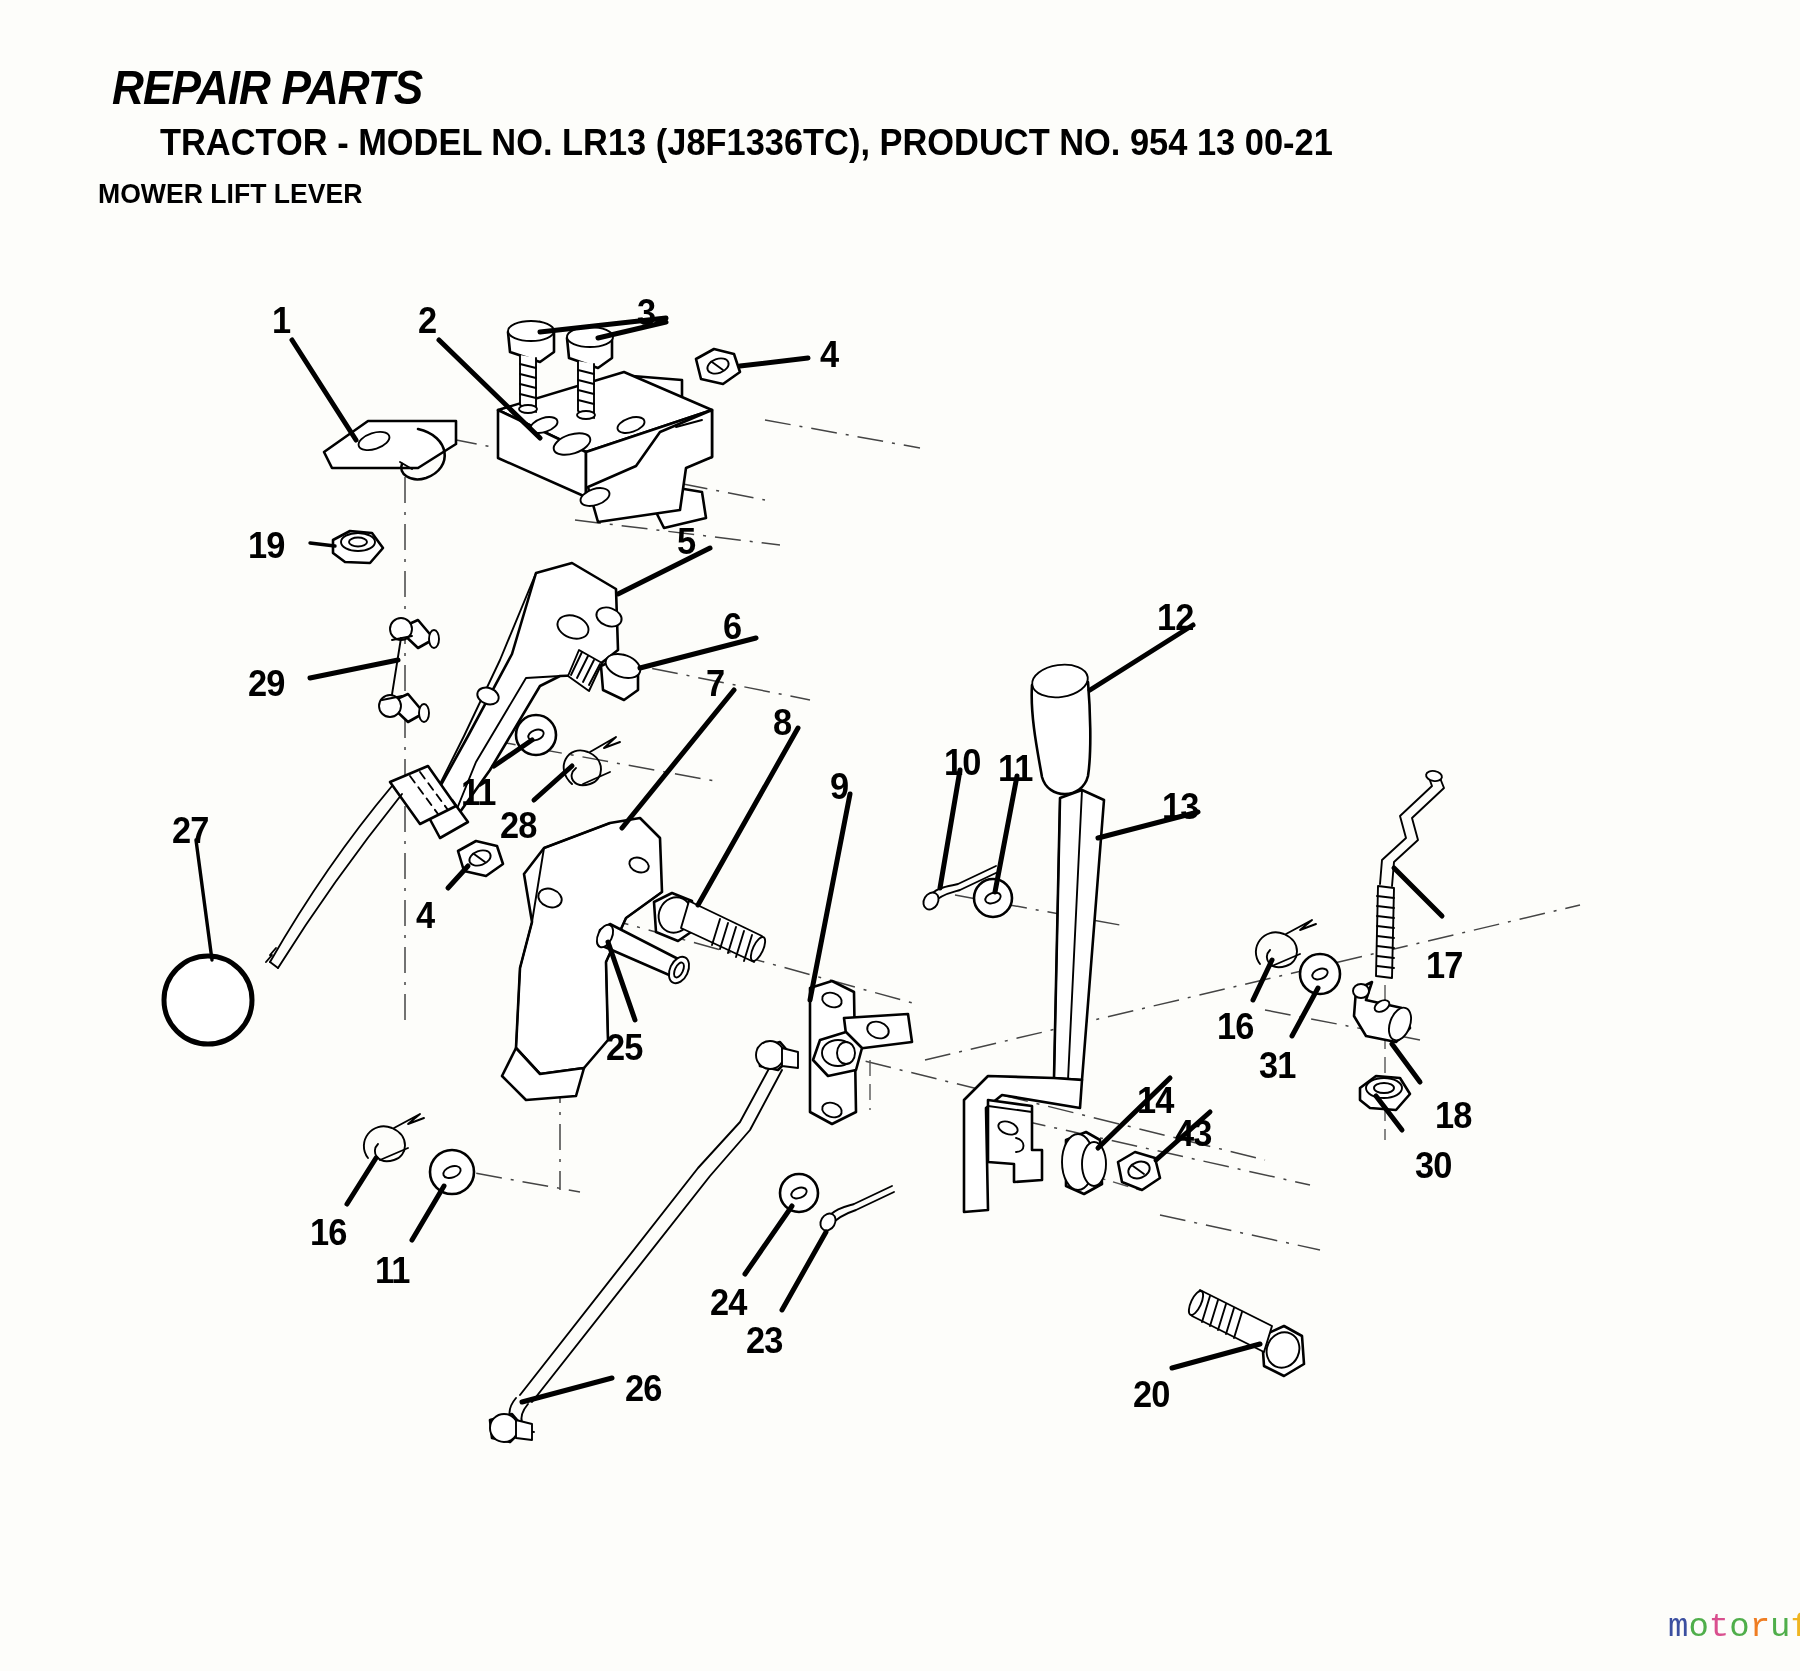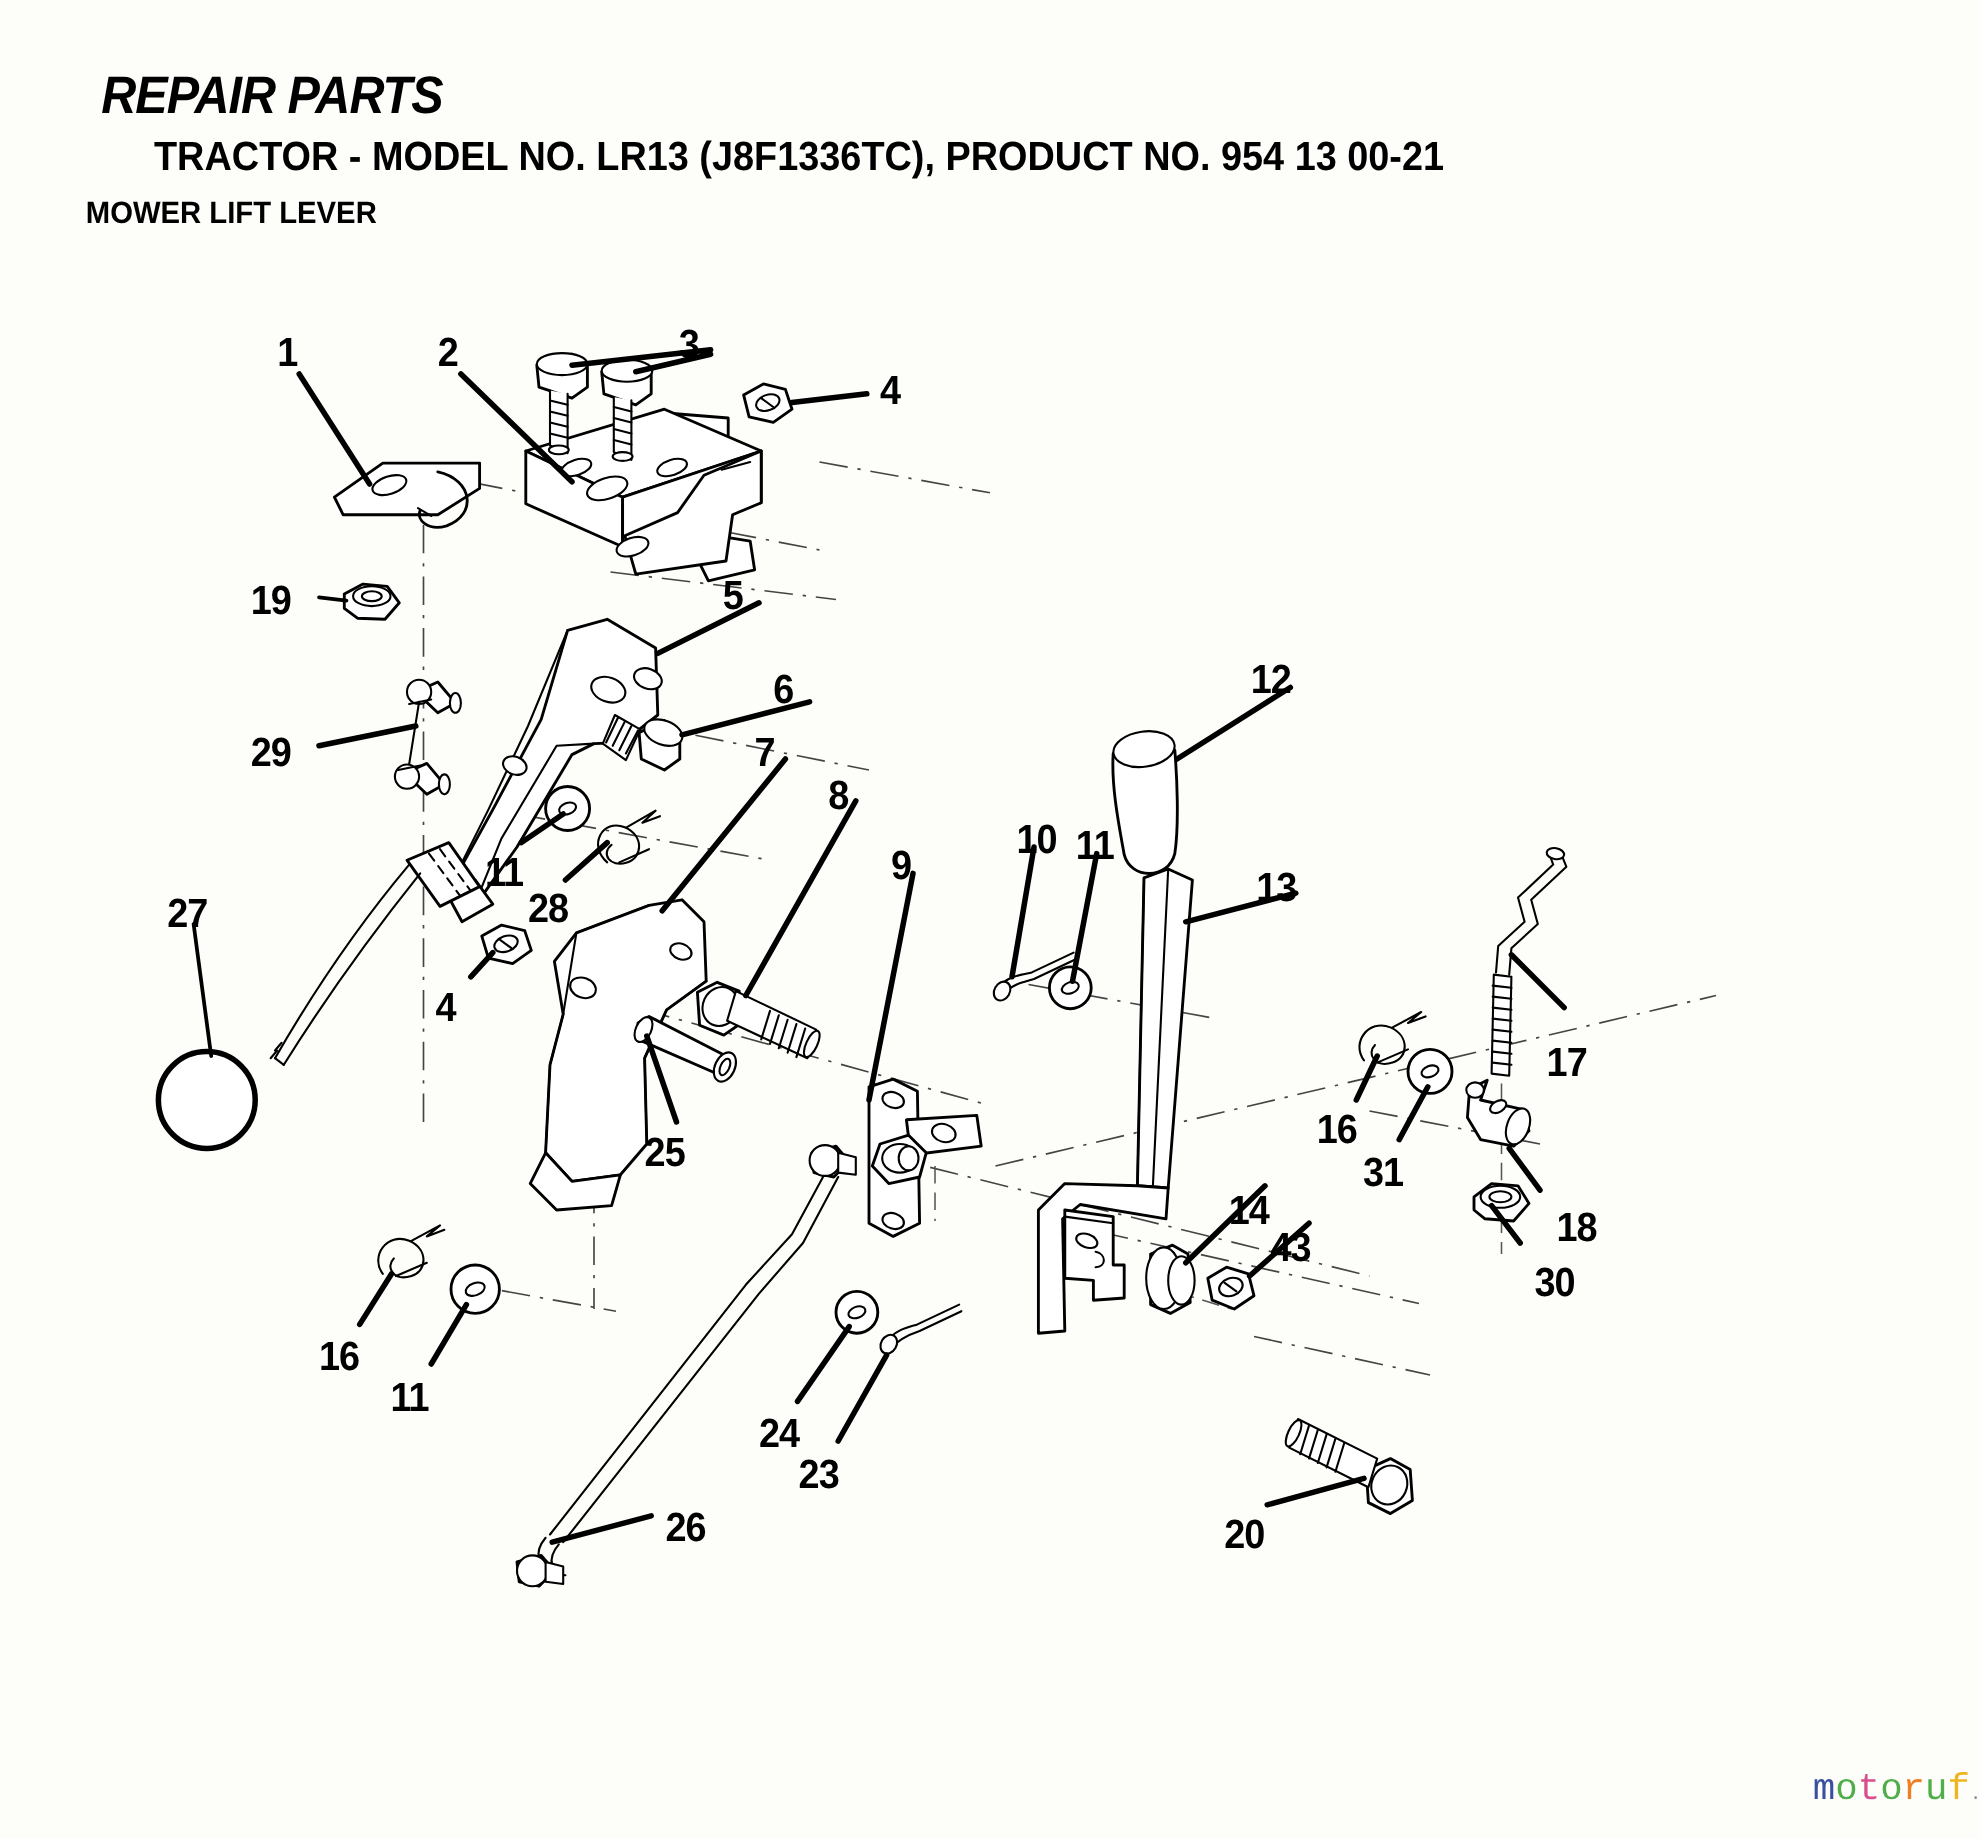--- a/index.html
+++ b/index.html
@@ -3,21 +3,21 @@
 <meta charset="utf-8">
 <style>
   html,body{margin:0;padding:0;}
   body{
     width:1800px;height:1671px;
     background:#fdfdfa;
     font-family:"Liberation Sans", sans-serif;
     overflow:hidden;
     position:relative;
   }
-  #sheet{position:relative;width:1480px;height:1671px;}
+  #sheet{position:relative;width:1480px;height:1671px;margin-left:20px;}
 
   .hdr{position:absolute;color:#000;white-space:nowrap;}
   #title-main{
     left:92px;top:60px;
     font-size:48px;font-weight:bold;
     font-style:italic;
     letter-spacing:-1px;
     transform:scaleX(0.92);transform-origin:left center;
   }
   #title-model{

